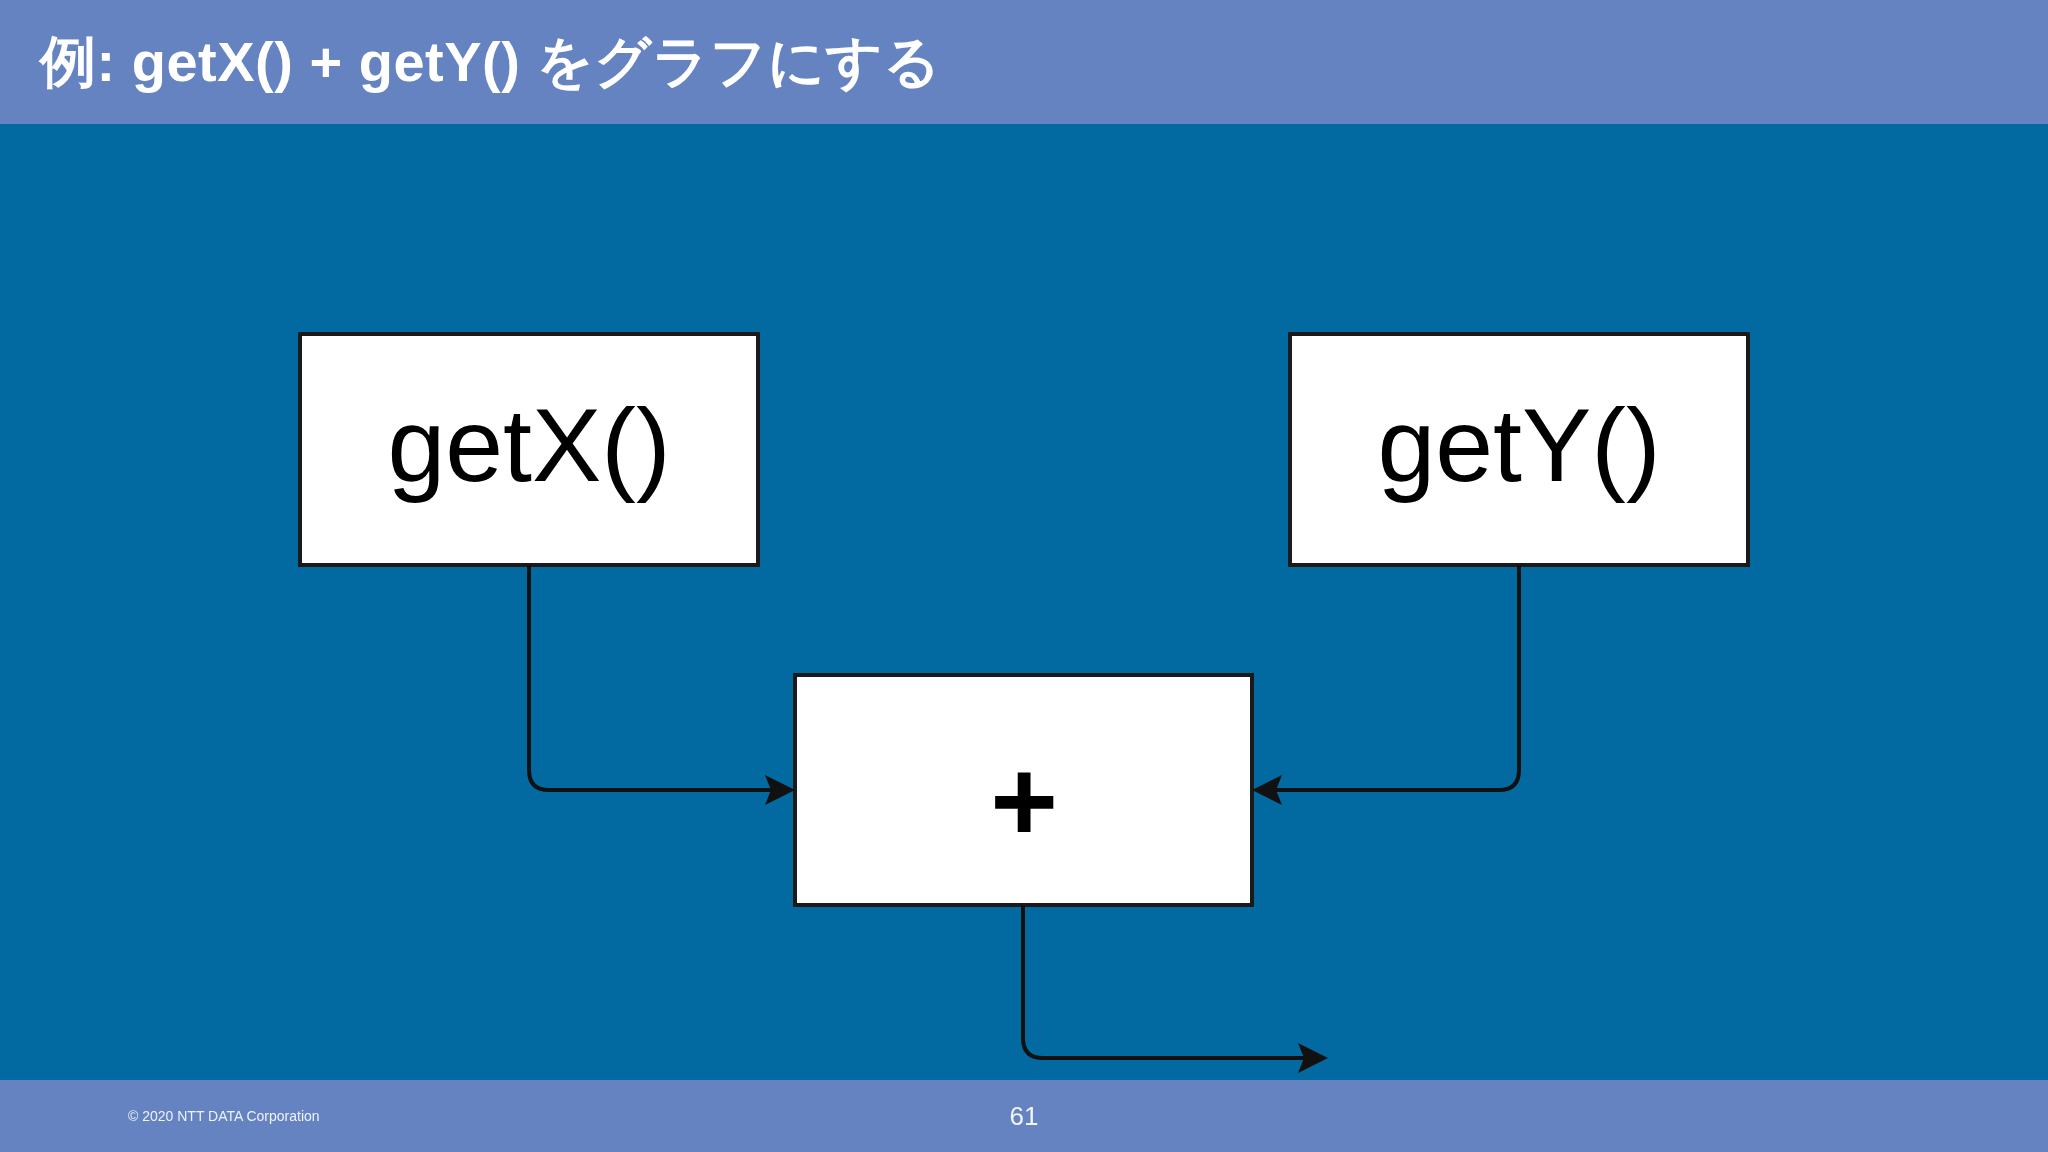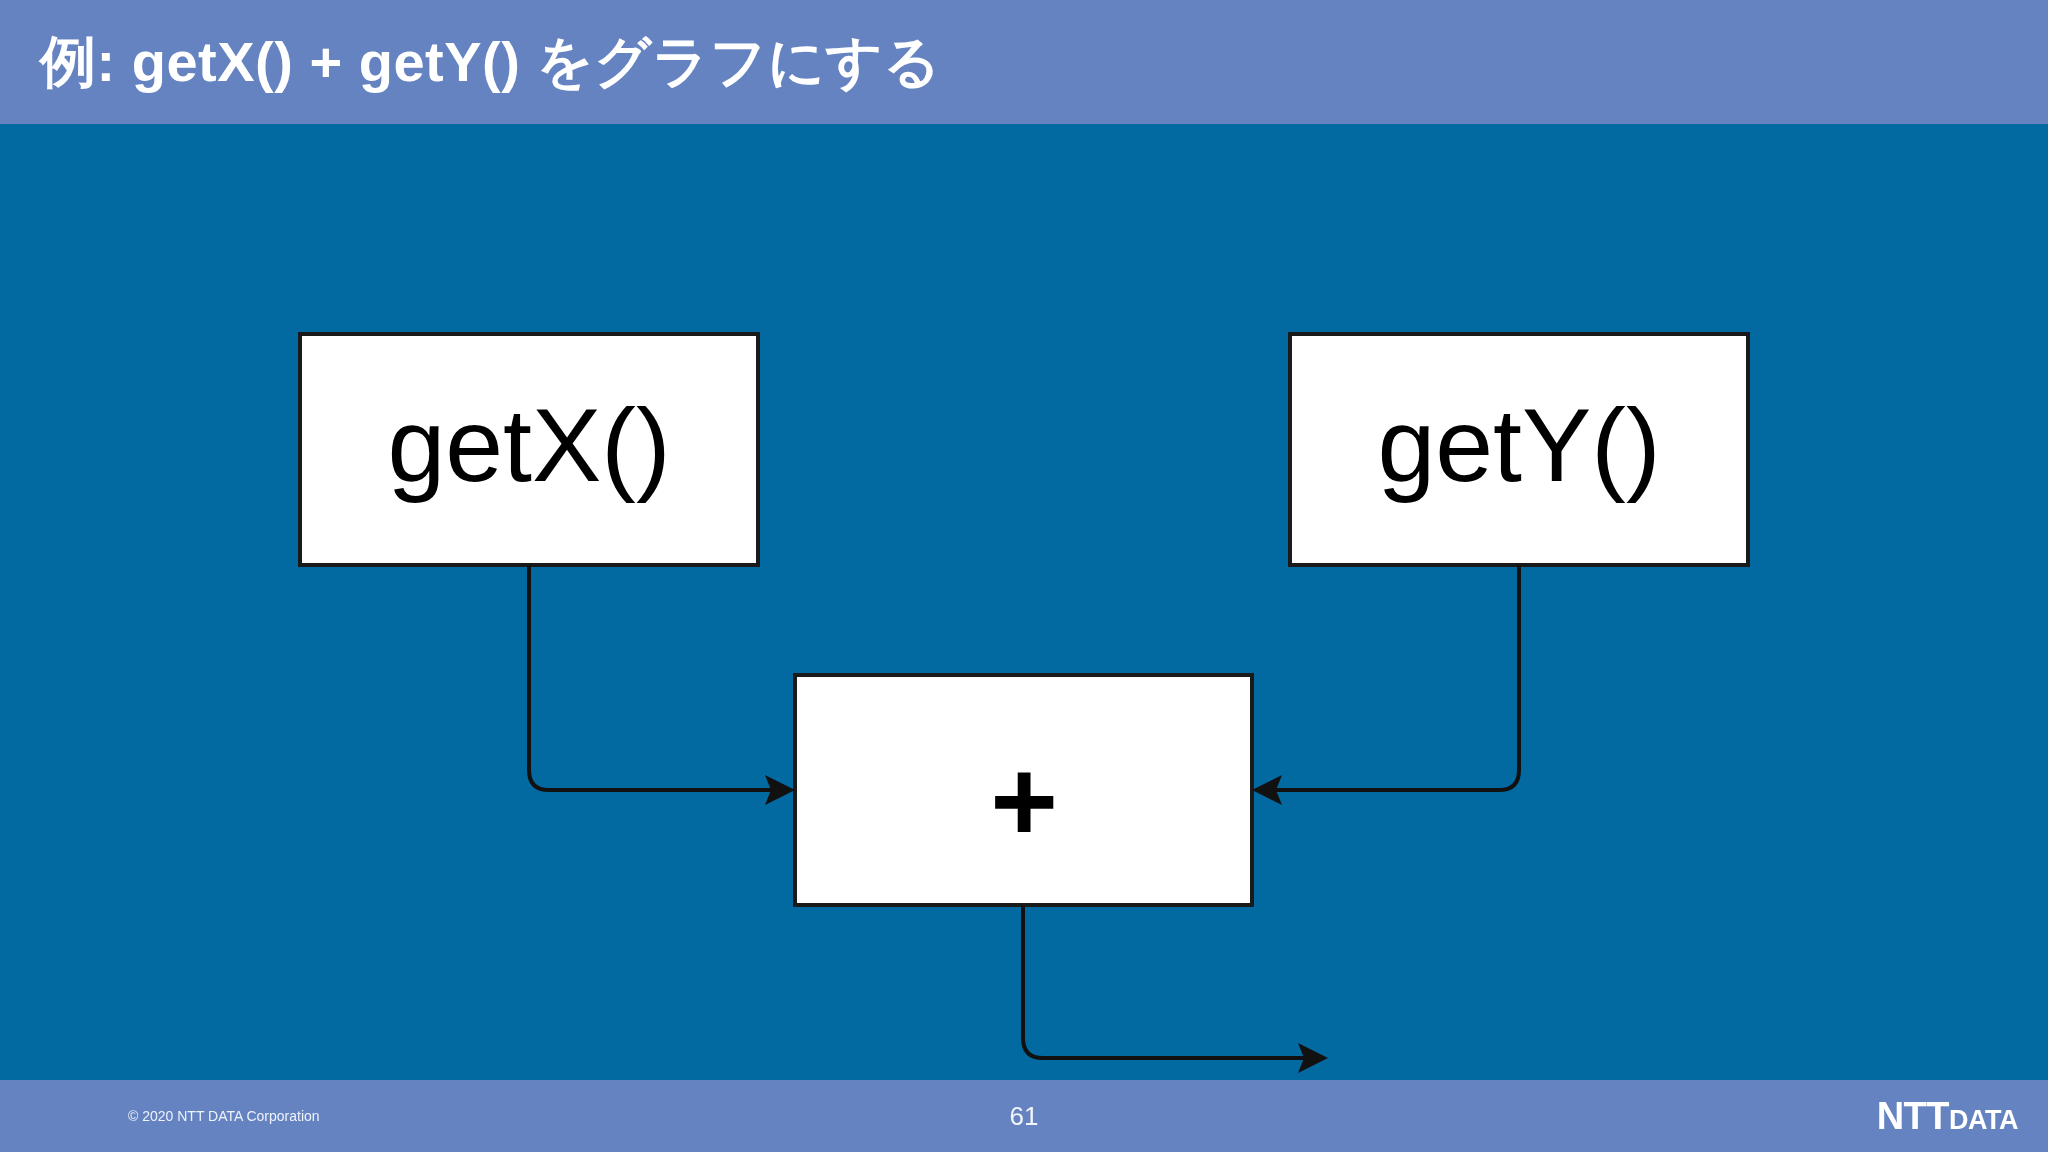--- a/index.html
+++ b/index.html
@@ -173,15 +173,14 @@
         <path class="conn" d="M 1023 781 L 1023 914 Q 1023 934 1043 934 L 1316 934"></path>
         <polygon class="arrowhead" points="1328,934 1298,919 1304,934 1298,949"></polygon>
       </g>
 
     </svg>
   </div>
 
   <div id="footer-bar"></div>
   <div id="footer-copyright">© 2020 NTT DATA Corporation</div>
   <div id="footer-pagenum">61</div>
-  <div id="footer-logo"><span class="logo-ntt">NTT</span><span class="logo-data">DATA</span></div>
 
 </div>
 
 </body></html>

